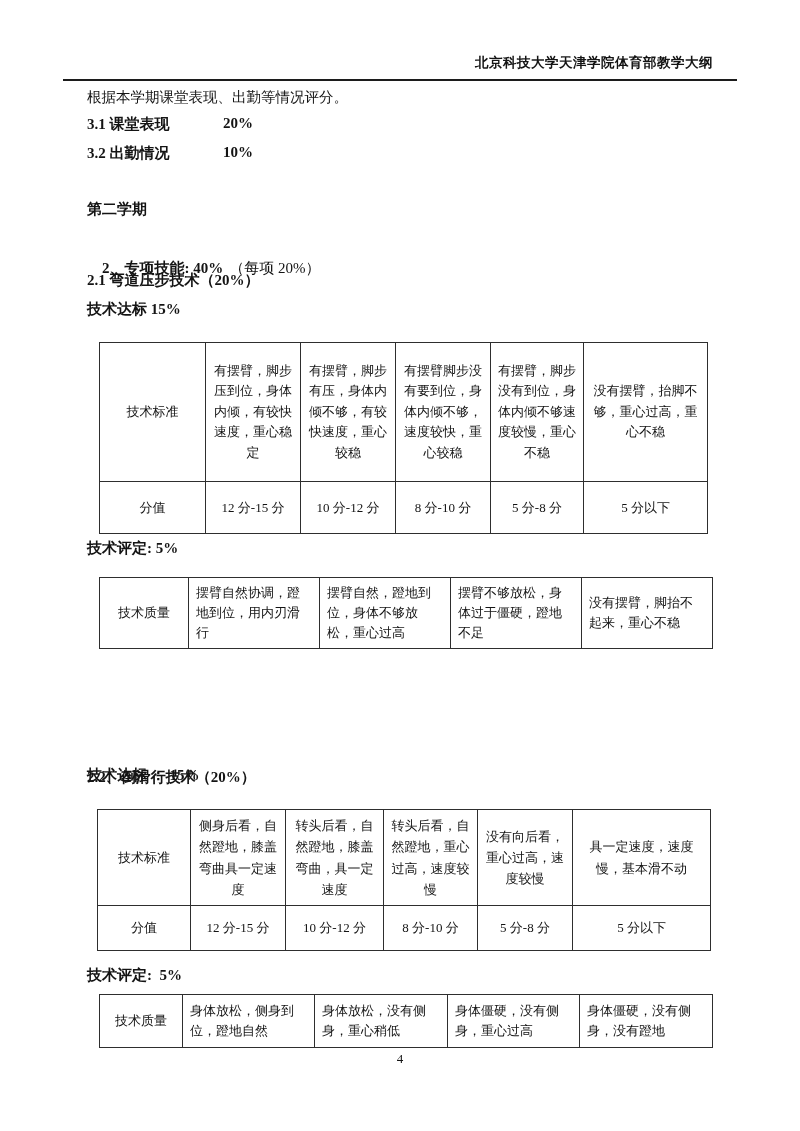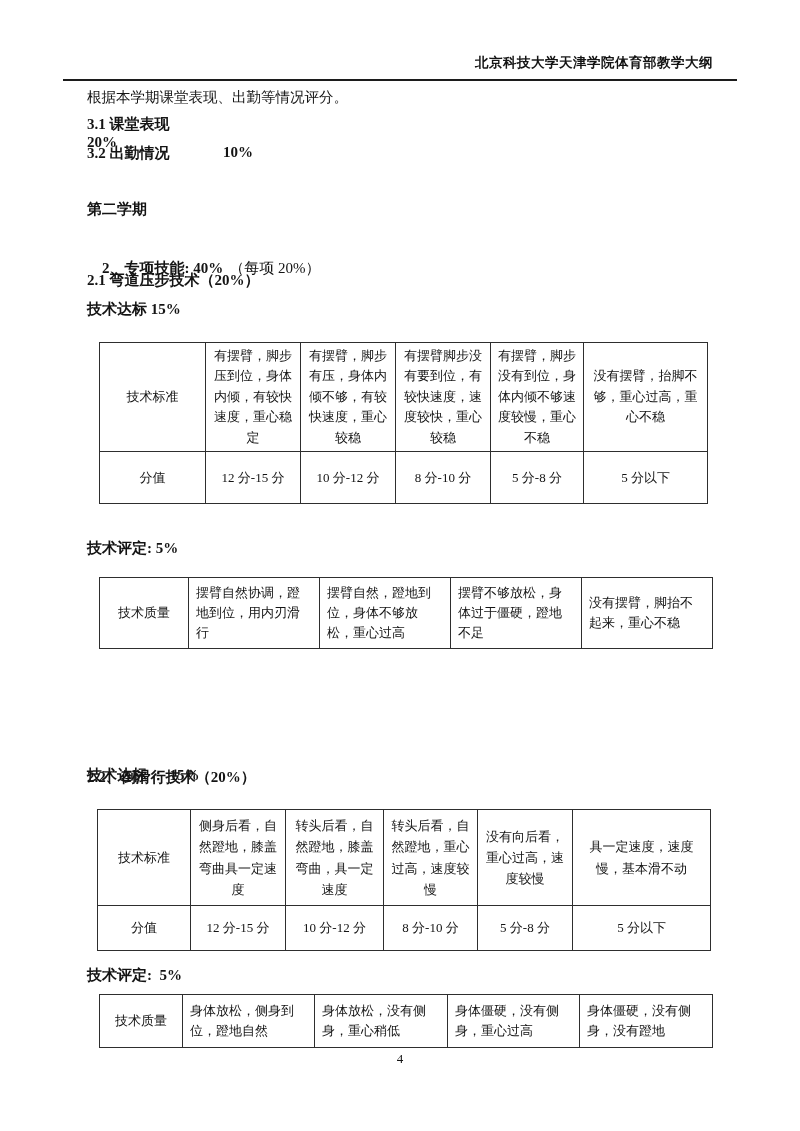--- a/index.html
+++ b/index.html
@@ -23,21 +23,21 @@
     font-size: 13.5px;
     letter-spacing: 0.5px;
     padding: 0 24px 7px 0;
     border-bottom: 2px solid #1c1c1c;
   }
   .abs { position: absolute; left: 87px; white-space: pre-wrap; }
   .intro { top: 88px; font-size: 14.5px; }
   .bold15 { font-weight: bold; font-size: 15px; }
   .grade-line { display: flex; }
   .grade-line .g-label { min-width: 136px; }
-  .g1 { top: 115px; flex-direction: column; }
+  .g1 { top: 115px; }
   .g2 { top: 144px; }
   .sem-h { top: 200px; }
   .it1 { top: 214px; }
   .it2 { top: 242px; }
   .s21-title { top: 271px; }
   .s21-std-h { top: 300px; }
   .s21-eval-h { top: 539px; }
   .s22-title { top: 768px; }
   .s22-std-h { top: 758px; margin-top: 8px; }
   .s22-eval-h { top: 966px; }
@@ -47,21 +47,21 @@
   table { border-collapse: collapse; table-layout: fixed; position: absolute; }
   td {
     border: 1px solid #2e2e2e;
     font-size: 13px;
     vertical-align: middle;
     padding: 2px 4px;
     word-break: break-all;
   }
   .lblcell { text-align: center; }
   .t1 { top: 342px; left: 99px; width: 608px; }
-  .t1 .r1 td { height: 109px; line-height: 1.58; text-align: center; }
+  .t1 .r1 td { height: 139px; line-height: 1.58; text-align: center; }
   .t1 .r2 td { height: 52px; text-align: center; }
   .t2 { top: 577px; left: 99px; width: 613px; }
   .t2 .r1 td { height: 71px; line-height: 1.55; text-align: left; padding: 3px 7px; }
   .t2 .r1 td.lblcell { text-align: center; }
   .t2 .r2 td { height: 36px; text-align: center; }
   .t3 { top: 809px; left: 97px; width: 613px; }
   .t3 .r1 td { height: 96px; line-height: 1.62; text-align: center; }
   .t3 .r2 td { height: 45px; text-align: center; }
   .t4 { top: 994px; left: 99px; width: 613px; }
   .t4 .r1 td { height: 53px; line-height: 1.55; text-align: left; padding: 3px 7px; }
@@ -109,21 +109,21 @@
         <col style="width:95px">
         <col style="width:95px">
         <col style="width:93px">
         <col style="width:124px">
       </colgroup>
     <tbody>
         <tr class="r1">
       <td class="lblcell">技术标准</td>
       <td>有摆臂，脚步压到位，身体内倾，有较快速度，重心稳定</td>
       <td>有摆臂，脚步有压，身体内倾不够，有较快速度，重心较稳</td>
-      <td>有摆臂脚步没有要到位，有较快速度，速度较快，重心较稳</td>
+      <td>有摆臂脚步没有要到位，身体内倾不够，速度较快，重心较稳</td>
       <td>有摆臂，脚步没有到位，身体内倾不够速度较慢，重心不稳</td>
       <td>没有摆臂，抬脚不够，重心过高，重心不稳</td>
     </tr>
     <tr class="r2">
       <td class="lblcell">分值</td>
       <td>12 分-15 分</td>
       <td>10 分-12 分</td>
       <td>8 分-10 分</td>
       <td>5 分-8 分</td>
       <td>5 分以下</td>

